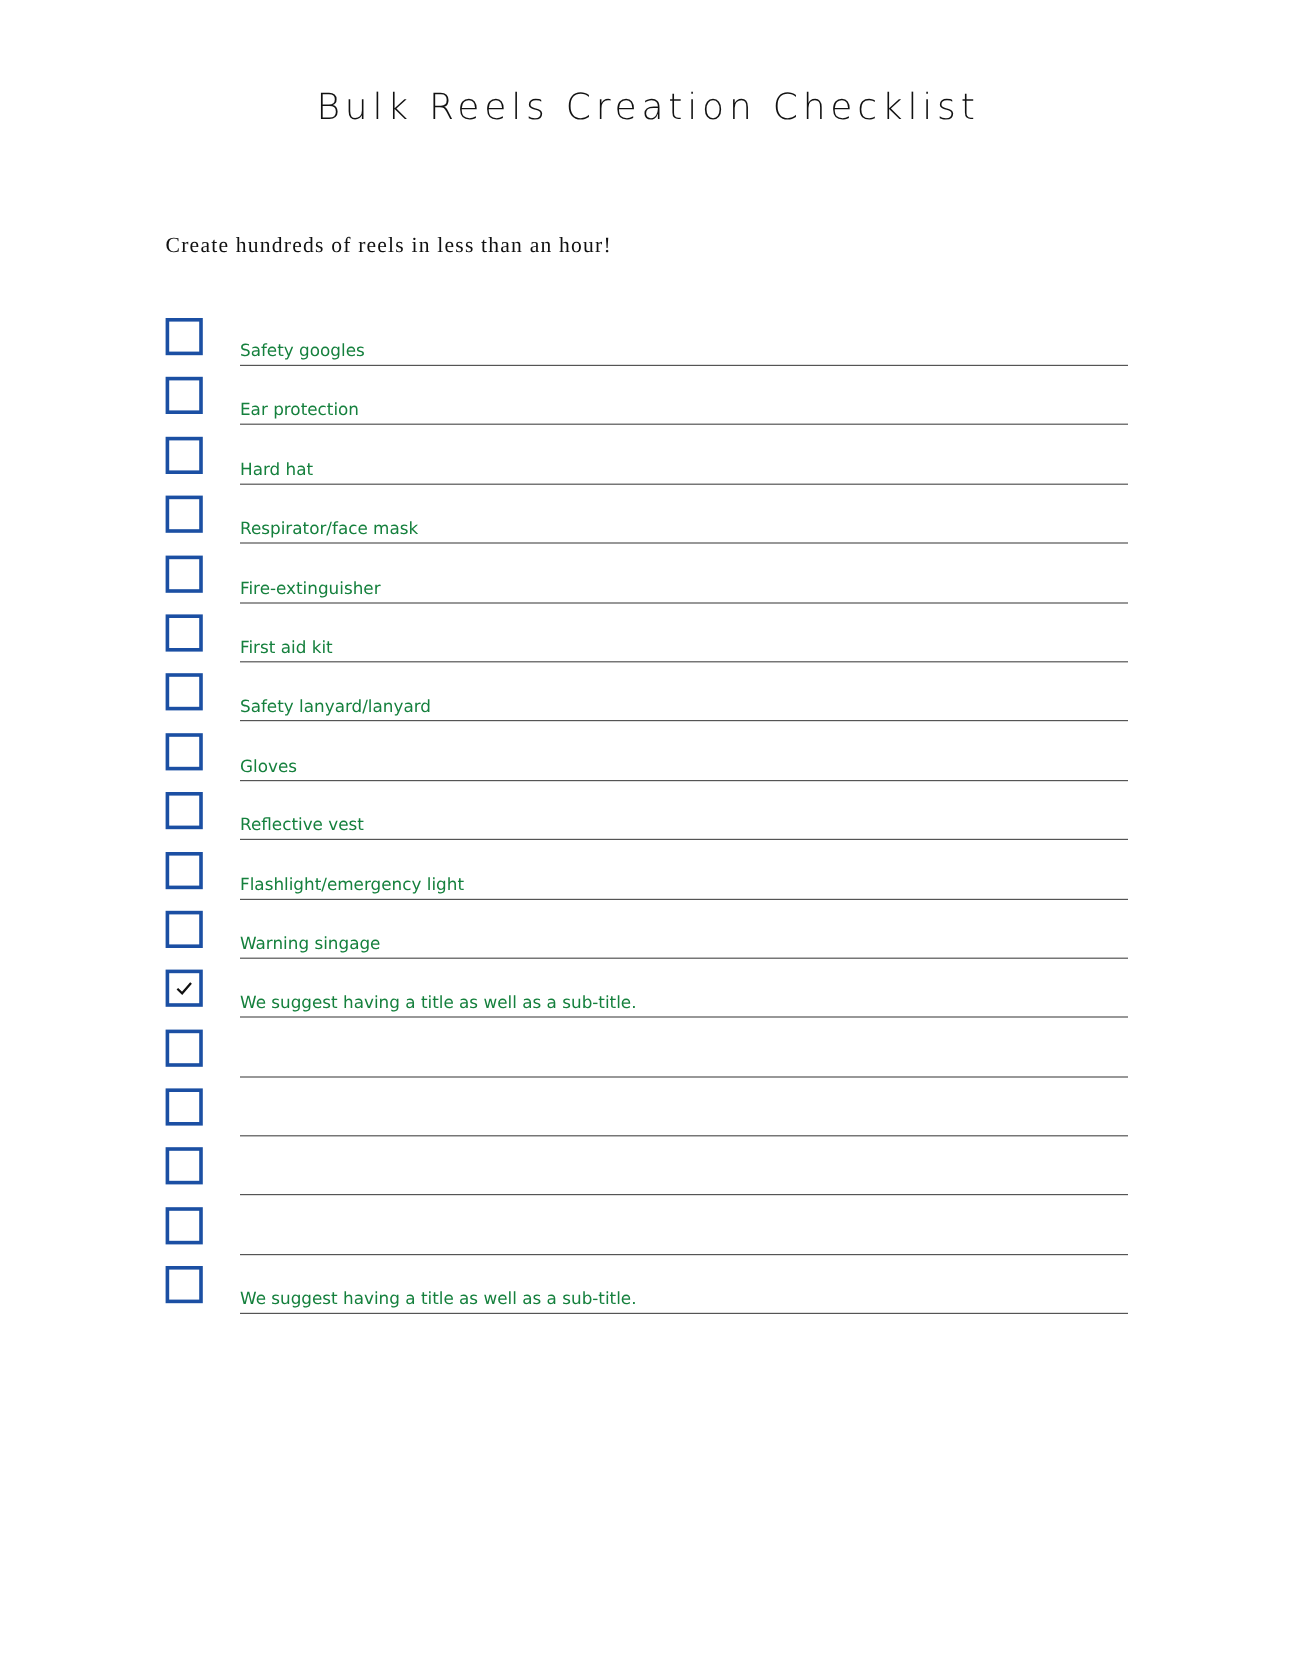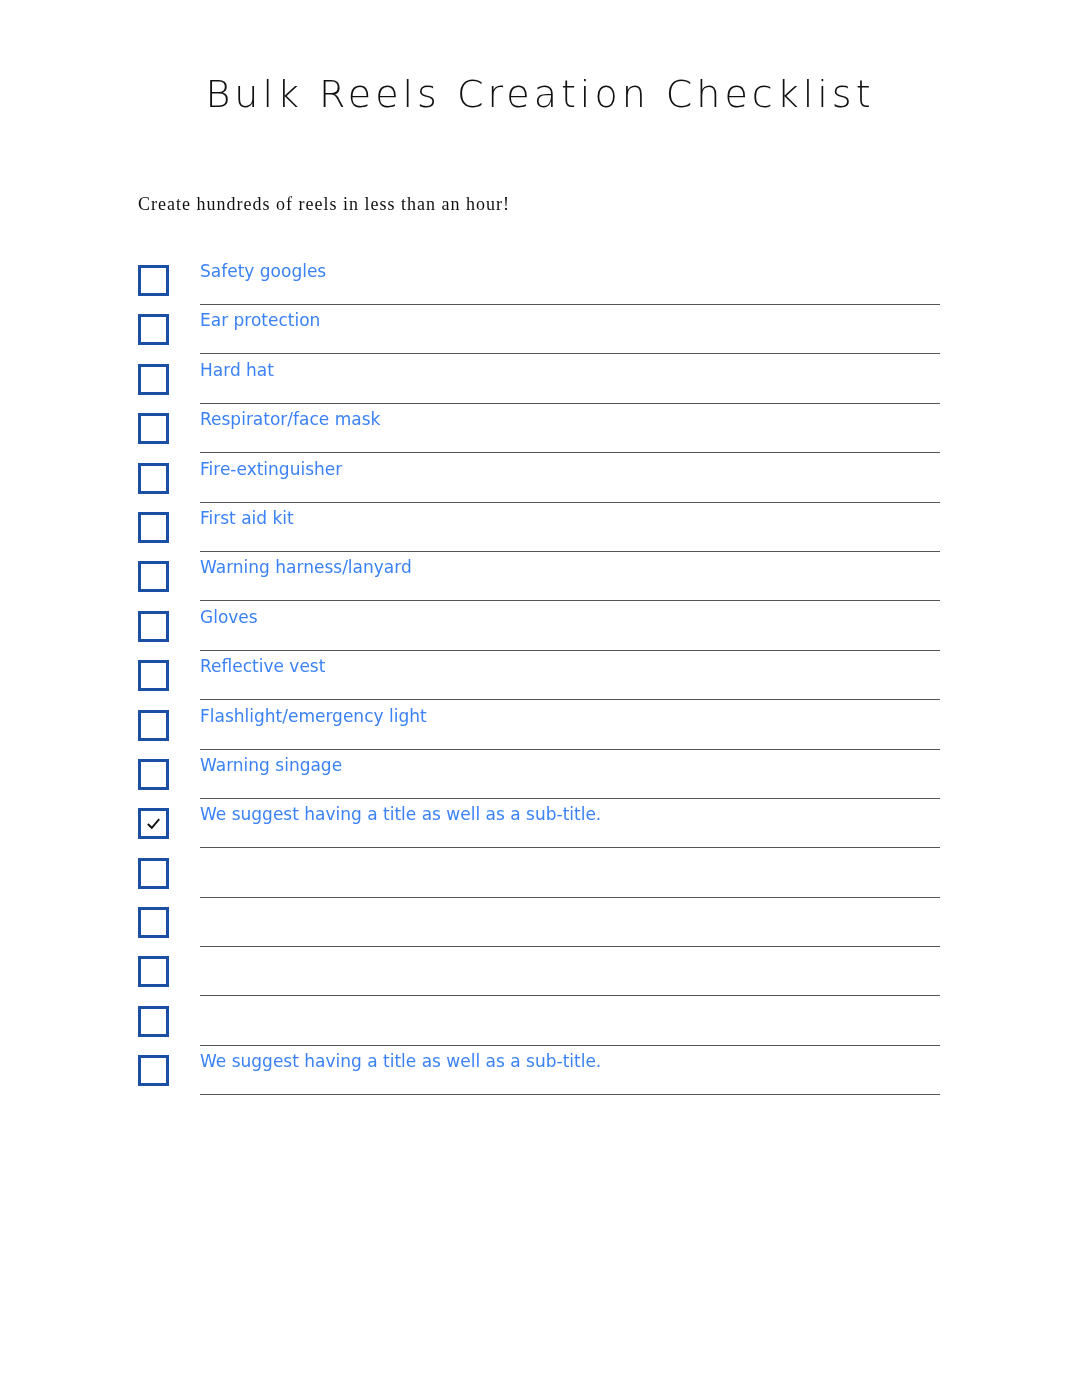--- a/index.html
+++ b/index.html
@@ -1,23 +1,23 @@
 <!DOCTYPE html>
 <html><head>
 <meta charset="utf-8">
 <style>
   html, body { margin: 0; padding: 0; background: #ffffff; }
   body { width: 1080px; height: 1399px; position: relative; font-family: "Liberation Sans", sans-serif; color: #111; overflow: hidden; }
-  .title { position: absolute; top: 72px; left: 0; width: 1080px; text-align: center; font-size: 38px; letter-spacing: 4px; font-weight: normal; margin: 0; color: #111; font-family: "DejaVu Sans", sans-serif; font-weight: 300; }
+  .title { position: absolute; top: 72px; left: 0; width: 1080px; text-align: center; font-size: 30px; letter-spacing: 4px; font-weight: normal; margin: 0; color: #111; font-family: "DejaVu Sans", sans-serif; font-weight: 300; }
   .subtitle { position: absolute; top: 194px; left: 138px; font-size: 18px; letter-spacing: 1px; color: #111; font-family: Liberation Serif, serif; }
   .list { position: absolute; top: 255px; left: 138px; width: 802px; margin: 0; padding: 0; list-style: none; }
   .row { position: relative; height: 49.4px; }
   .cb { position: absolute; left: 0; top: 10px; width: 25px; height: 25px; border: 3px solid #1b4fa3; background: #fff; box-sizing: content-box; cursor: pointer; }
   .cb svg { position: absolute; left: 3px; top: 3px; width: 19px; height: 19px; }
-  .label { position: absolute; left: 62px; top: 6px; font-size: 17px; color: #3b82f6; font-family: "DejaVu Sans", sans-serif; }
+  .label { position: absolute; left: 62px; top: 30px; font-size: 14px; color: #15803d; font-family: "DejaVu Sans", sans-serif; }
   .rule { position: absolute; left: 62px; right: 0; top: 49px; height: 0; border-top: 1.5px solid #555; }
 </style>
 </head>
 <body>
 
 <h1 class="title">Bulk Reels Creation Checklist</h1>
 <div class="subtitle">Create hundreds of reels in less than an hour!</div>
 
 <ul class="list">
   <li class="row">
@@ -45,21 +45,21 @@
       <span class="label">Fire-extinguisher</span>
       <div class="rule"></div>
     </li>
   <li class="row">
       <div class="cb"></div>
       <span class="label">First aid kit</span>
       <div class="rule"></div>
     </li>
   <li class="row">
       <div class="cb"></div>
-      <span class="label">Warning harness/lanyard</span>
+      <span class="label">Safety lanyard/lanyard</span>
       <div class="rule"></div>
     </li>
   <li class="row">
       <div class="cb"></div>
       <span class="label">Gloves</span>
       <div class="rule"></div>
     </li>
   <li class="row">
       <div class="cb"></div>
       <span class="label">Reflective vest</span>

